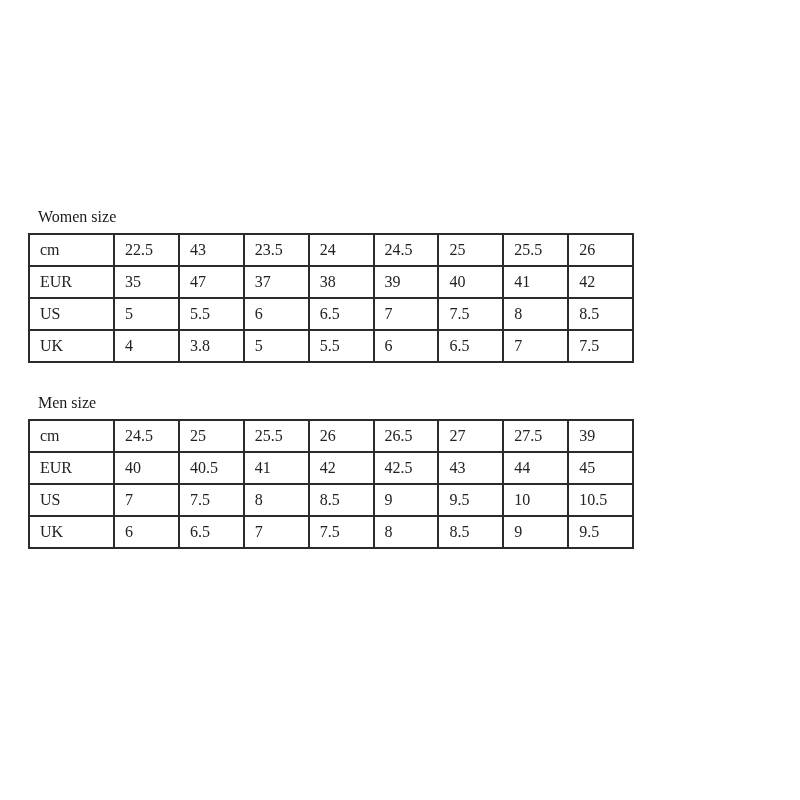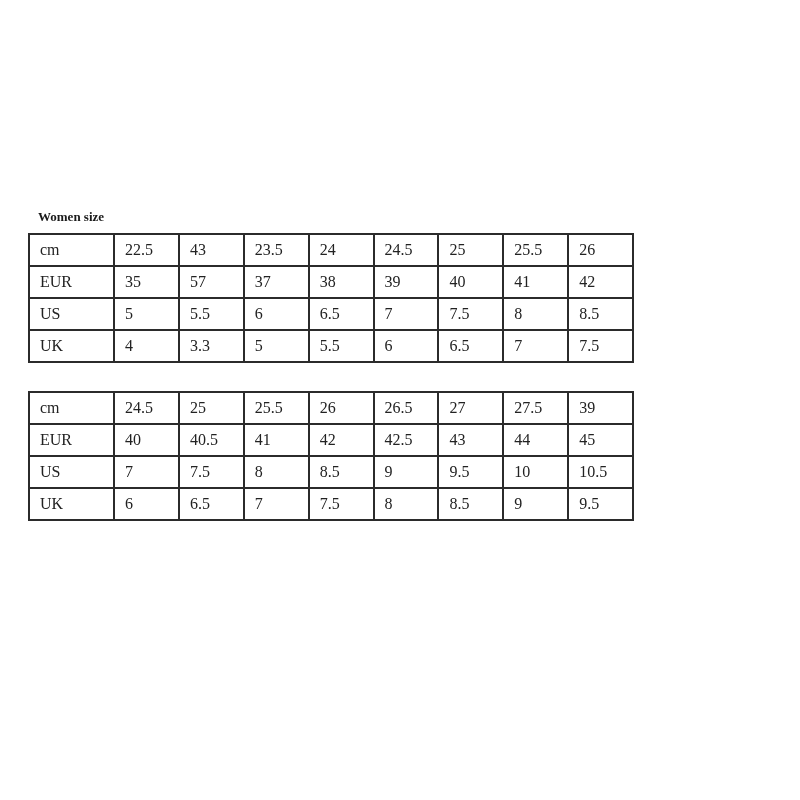--- a/index.html
+++ b/index.html
@@ -22,24 +22,24 @@
     height: 800px;
     background: #ffffff;
   }
   .content {
     position: absolute;
     top: 205px;
     left: 28px;
     width: 745px;
   }
   .section-title {
-    font-size: 13px;
+    font-size: 16px;
     line-height: 24px;
     margin: 0 0 4px 10px;
-    font-weight: bold;
+    font-weight: normal;
     color: #1a1a1a;
   }
   .size-table {
     border-collapse: collapse;
     table-layout: fixed;
     width: 606px;
     margin-bottom: 28px;
   }
   .size-table td {
     border: 2px solid #2b2b2b;
@@ -81,21 +81,21 @@
           <td>23.5</td>
           <td>24</td>
           <td>24.5</td>
           <td>25</td>
           <td>25.5</td>
           <td>26</td>
         </tr>
         <tr>
           <td>EUR</td>
           <td>35</td>
-          <td>57</td>
+          <td>47</td>
           <td>37</td>
           <td>38</td>
           <td>39</td>
           <td>40</td>
           <td>41</td>
           <td>42</td>
         </tr>
         <tr>
           <td>US</td>
           <td>5</td>
@@ -103,31 +103,32 @@
           <td>6</td>
           <td>6.5</td>
           <td>7</td>
           <td>7.5</td>
           <td>8</td>
           <td>8.5</td>
         </tr>
         <tr>
           <td>UK</td>
           <td>4</td>
-          <td>3.3</td>
+          <td>3.8</td>
           <td>5</td>
           <td>5.5</td>
           <td>6</td>
           <td>6.5</td>
           <td>7</td>
           <td>7.5</td>
         </tr>
       </tbody>
     </table>
 
+    <h2 class="section-title">Men size</h2>
     <table class="size-table">
       <colgroup>
         <col class="label-col">
           <col>
           <col>
           <col>
           <col>
           <col>
           <col>
           <col>

